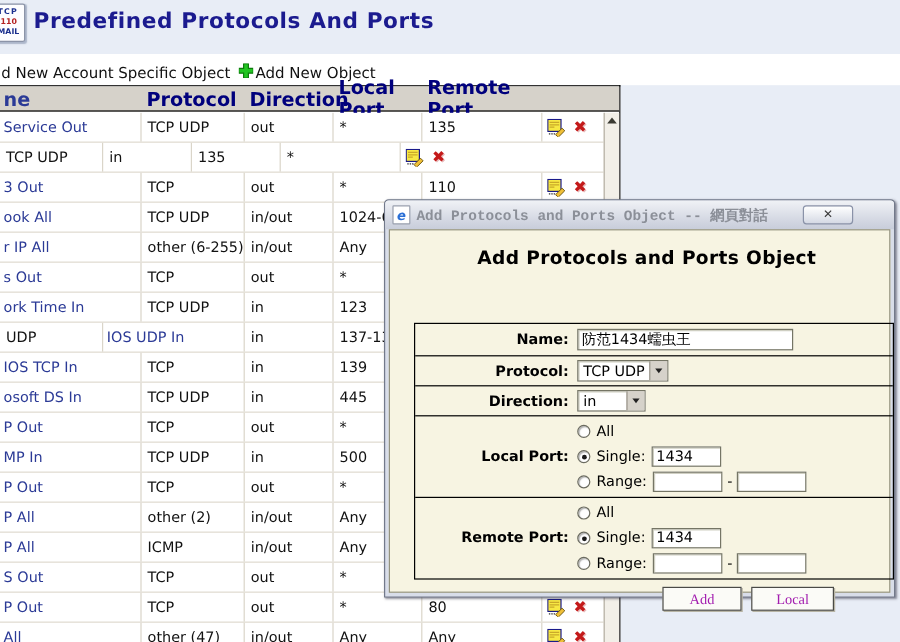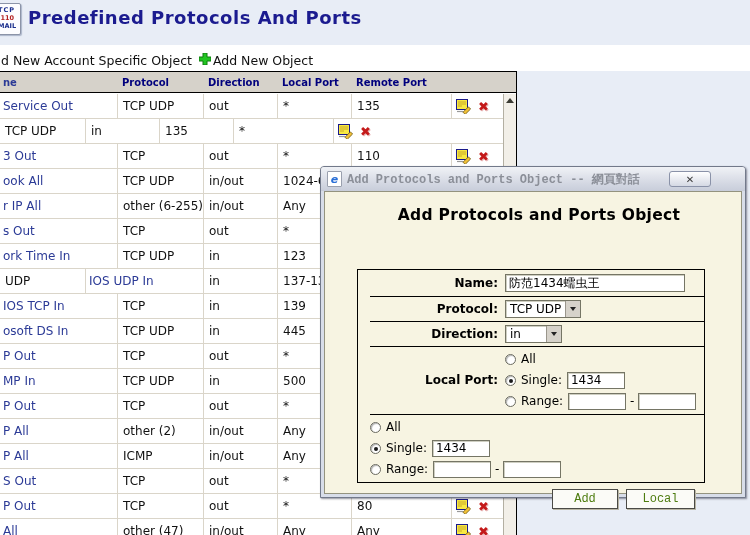--- a/index.html
+++ b/index.html
@@ -24,21 +24,21 @@
   #toolbar { position:absolute; left:1px; top:52px; height:16px; display:flex;
              align-items:center; font-size:12.5px; color:#111; }
   #toolbar .gap { width:7px; }
   .plus-icon { display:inline-block; margin:0 2px 0 0; }
 
   
   #table { position:absolute; left:0; top:71px; width:517px; height:464px;
            background:#ffffff; border-top:1px solid #000; border-right:1px solid #000; }
   #thead { position:absolute; left:0; top:0; width:516px; height:21px;
            background:#d6d2ca; border-bottom:1px solid #000; display:flex;
-           font-size:10px; font-weight:bold; color:#00007d; align-items:center; }
+           font-size:16px; font-weight:bold; color:#00007d; align-items:center; }
   .hc { padding-left:4px; height:100%; display:flex; align-items:center; }
   #rows { position:absolute; left:0; top:22px; width:503px; }
   .trow { display:flex; height:25px; border-bottom:1px solid #dad5c9; background:#fff;
           font-size:12px; color:#111; align-items:flex-start; }
   .td { height:100%; display:flex; align-items:center; padding-left:5px;
         border-right:1px solid #dad5c9; overflow:hidden; white-space:nowrap; }
   .c-name   { width:118px; padding-left:3px; color:#2b3a96; }
   .c-proto  { width:86px; }
   .c-dir    { width:74px; }
   .c-local  { width:74px; }
@@ -68,21 +68,21 @@
              font-size:11px; font-weight:bold; font-style:italic; color:#2a6fd6; }
   #dlg-close { position:absolute; right:34px; top:4px; width:42px; height:16px;
                background:linear-gradient(#ffffff,#d5d9e4); border:1px solid #8a92a8;
                border-radius:3px; display:flex; align-items:center; justify-content:center;
                font-size:10px; font-weight:bold; color:#3a3a3a; cursor:pointer; }
   #dlg-body { position:absolute; left:3px; right:3px; top:24px; bottom:3px;
               background:#f7f4e2; border:1px solid #94937f; }
   #dlg-heading { position:absolute; left:0; width:100%; top:14px; text-align:center;
                  font-size:15.5px; font-weight:bold; color:#000; letter-spacing:0.3px;padding-left:12px; }
 
-  #formbox { position:absolute; left:32px; top:77px; width:348px; border:1px solid #000;padding-left:12px; }
+  #formbox { position:absolute; left:20px; top:77px; width:400px; border:1px solid #000; }
   .frow { display:flex; border-bottom:1px solid #000; }
   .frow:last-child { border-bottom:none; }
   .flabel { width:135px; text-align:right; padding-right:7px; font-size:12px;
             font-weight:bold; color:#000; flex-shrink:0; }
   .fr-name  { height:27px; align-items:center; }
   .fr-sel   { height:25px; align-items:center; }
   .fr-ports { padding:3px 0 4px 0; align-items:center; }
 
   .tinput { height:18px; border:1px solid #757565; background:#fff;
             font-family:"DejaVu Sans",sans-serif; font-size:12px; padding:0 3px;
@@ -105,22 +105,22 @@
   .rline { display:flex; align-items:center; height:18px; font-size:12px; color:#000; }
   .radio { width:11px; height:11px; border-radius:50%; background:#fff;
            border:1px solid #6b6b60; box-shadow:inset 1px 1px 1px rgba(0,0,0,.3);
            margin-right:5px; position:relative; flex-shrink:0; cursor:pointer; }
   .radio.checked::after { content:""; position:absolute; left:3px; top:3px; width:4px;
            height:4px; border-radius:50%; background:#1a1a1a; }
   .rlabel { margin-right:5px; }
   .dash { margin:0 4px; }
 
   .dlg-btn { position:absolute; top:297px; height:20px; background:#fbfbf7;
-             border:1px solid #4a4a46; font-family:Liberation Mono, monospace;
-             font-size:12px; color:#4d7c0f; display:flex; align-items:center;
+             border:1px solid #4a4a46; font-family:Liberation Serif, serif;
+             font-size:12px; color:#a21caf; display:flex; align-items:center;
              justify-content:center; cursor:pointer; box-shadow:1px 1px 0 #b8b5a5; }
   #add-btn { left:227px; width:66px; }
   #cancel-btn { left:301px; width:69px; }
 </style>
 </head>
 <body>
 
 <div id="page">
 
   <div id="title-icon">
@@ -581,20 +581,21 @@
               <span class="radio"></span>
               <span class="rlabel">Range:</span>
               <input class="tinput port-input" type="text" style="">
               <span class="dash">-</span>
               <input class="tinput port-input" type="text" style="">
             </div>
           </div>
         </div>
 
         <div class="frow fr-ports">
+          <div class="flabel">Remote Port:</div>
           <div class="rlines">
             <div class="rline">
               <span class="radio"></span>
               <span class="rlabel">All</span>
             </div>
             <div class="rline">
               <span class="radio checked"></span>
               <span class="rlabel">Single:</span>
               <input class="tinput port-input" type="text" value="1434" style="">
             </div>

